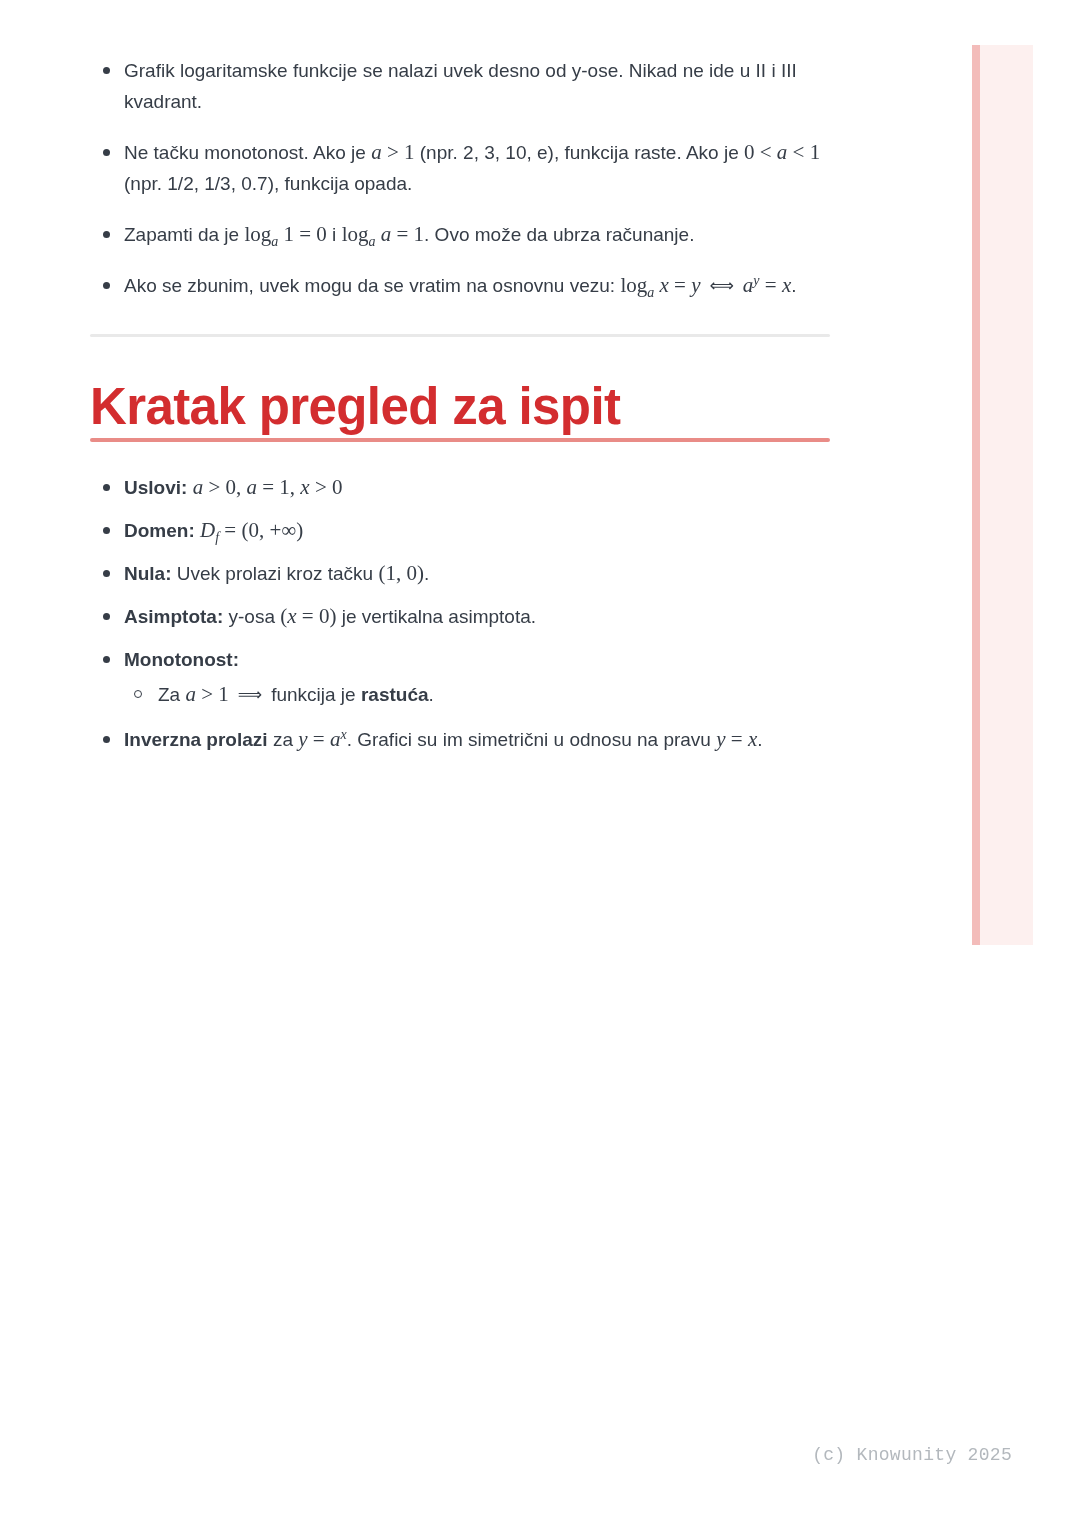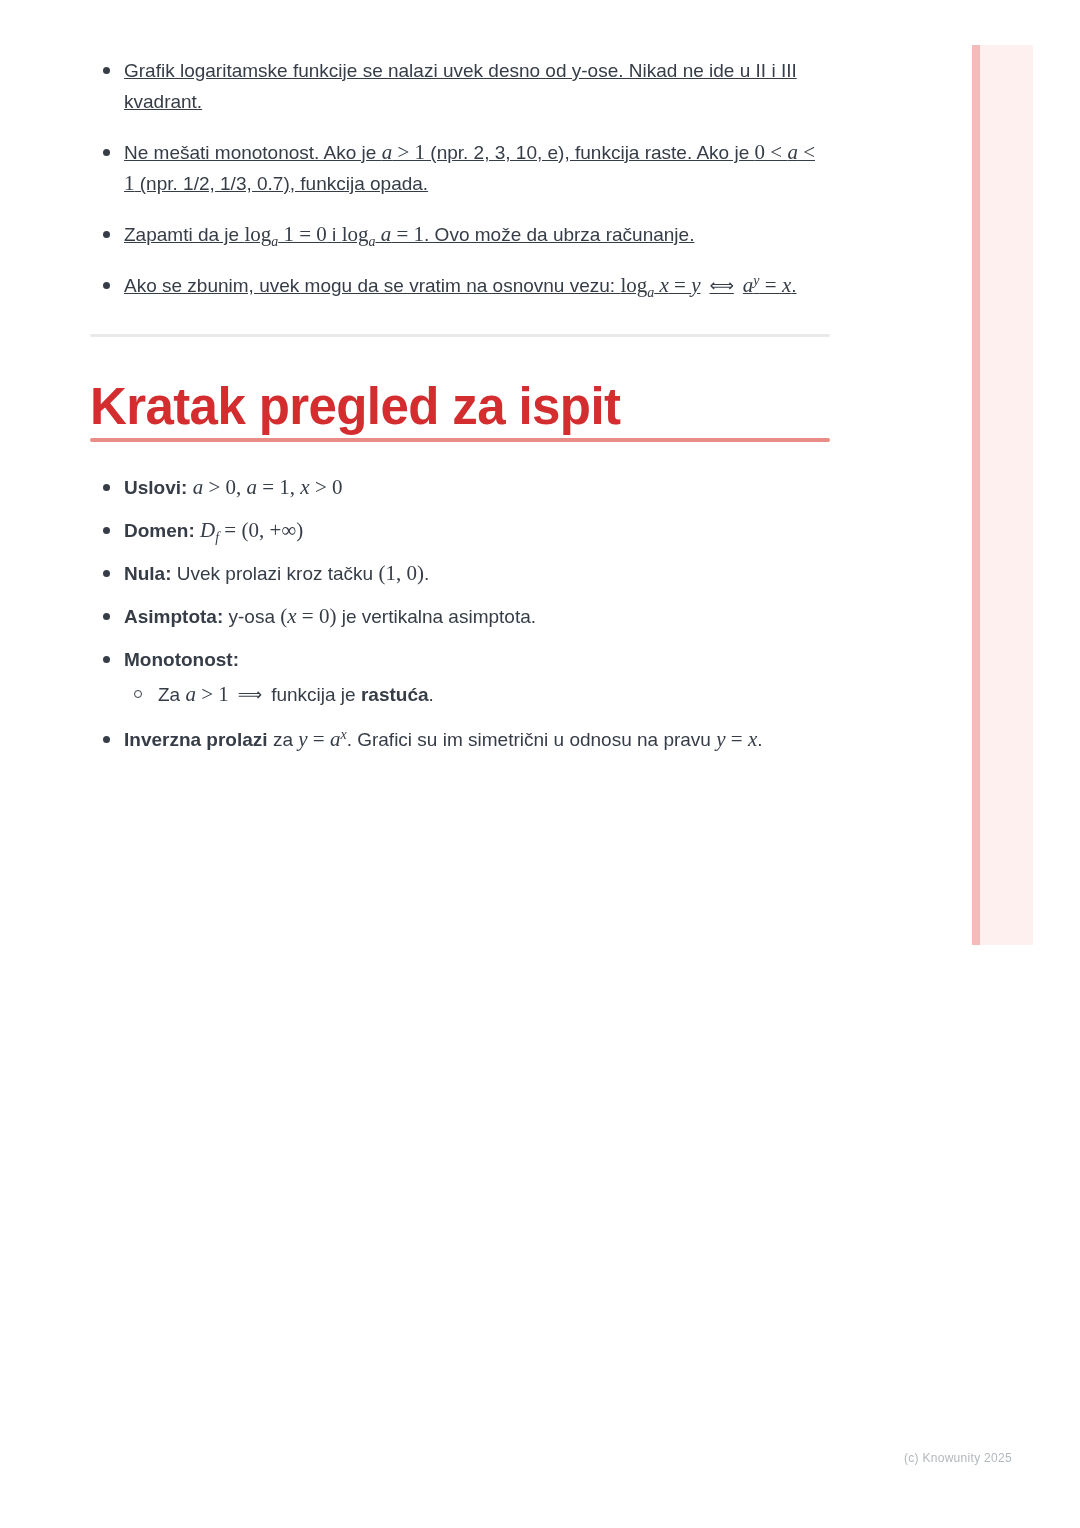--- a/index.html
+++ b/index.html
@@ -23,21 +23,21 @@
     background:var(--stripe-fill);
     border-left:8px solid var(--stripe-border);
   }
   .content{
     position:absolute;top:0;left:90px;width:740px;
   }
   ul{list-style:none;margin:0;padding:0;}
   .top-list{margin-top:55px;}
   .top-list > li{
     position:relative;padding-left:34px;margin-bottom:20px;
-    font-size:19px;line-height:31px;text-decoration:underline;
+    font-size:19px;line-height:31px;
   }
   .top-list > li::before{
     content:"";position:absolute;left:13px;top:12px;width:7px;height:7px;
     border-radius:50%;background:var(--text);
   }
   .divider{height:3px;background:var(--divider);border-radius:2px;margin-top:32px;}
   h1{
     margin:48px 0 0 0;
     font-size:51px;line-height:44px;font-weight:bold;
     letter-spacing:-0.6px;color:var(--heading);
@@ -65,32 +65,32 @@
   .m{font-family:"Liberation Serif","DejaVu Serif",serif;font-style:italic;font-size:21px;}
   .r{font-family:"Liberation Serif","DejaVu Serif",serif;font-style:normal;font-size:21px;}
   sub.ms{font-family:"Liberation Serif","DejaVu Serif",serif;font-style:italic;font-size:14px;line-height:0;}
   sup.mp{font-family:"Liberation Serif","DejaVu Serif",serif;font-style:italic;font-size:14px;line-height:0;}
   .ar{
     font-family:"DejaVu Sans","DejaVu Serif",sans-serif;
     font-size:17px;margin:0 9px;position:relative;top:-1px;
   }
   .footer{
     position:absolute;right:68px;bottom:63px;
-    font-size:12px;color:var(--footer);letter-spacing:0.3px;
+    font-size:18px;color:var(--footer);letter-spacing:0.3px;font-family:Liberation Mono, monospace;
   }
 </style>
 </head>
 <body>
 
 <div class="accent-stripe"></div>
 
 <div class="content">
   <ul class="top-list" id="top-list">
       <li><span class="t">Grafik logaritamske funkcije se nalazi uvek desno od y-ose. Nikad ne ide u II i III kvadrant.</span></li>
-      <li><span class="t">Ne mešati monotonost. Ako je </span><span class="m">a</span><span class="r"> &gt; 1</span><span class="t"> (npr. 2, 3, 10, e), funkcija raste. Ako je </span><span class="r">0 &lt; </span><span class="m">a</span><span class="r"> &lt; 1</span><span class="t"> (npr. 1/2, 1/3, 0.7), funkcija opada.</span></li>
+      <li><span class="t">Ne tačku monotonost. Ako je </span><span class="m">a</span><span class="r"> &gt; 1</span><span class="t"> (npr. 2, 3, 10, e), funkcija raste. Ako je </span><span class="r">0 &lt; </span><span class="m">a</span><span class="r"> &lt; 1</span><span class="t"> (npr. 1/2, 1/3, 0.7), funkcija opada.</span></li>
       <li><span class="t">Zapamti da je </span><span class="r">log</span><sub class="ms">a</sub><span class="r"> 1 = 0</span><span class="t"> i </span><span class="r">log</span><sub class="ms">a</sub><span class="m"> a</span><span class="r"> = 1</span><span class="t">. Ovo može da ubrza računanje.</span></li>
       <li><span class="t">Ako se zbunim, uvek mogu da se vratim na osnovnu vezu: </span><span class="r">log</span><sub class="ms">a</sub><span class="m"> x</span><span class="r"> = </span><span class="m">y</span><span class="ar">⟺</span><span class="m">a</span><sup class="mp">y</sup><span class="r"> = </span><span class="m">x</span><span class="t">.</span></li>
     </ul>
 
   <div class="divider"></div>
 
   <h1>Kratak pregled za ispit</h1>
   <div class="heading-underline"></div>
 
   <ul class="review-list" id="review-list">

